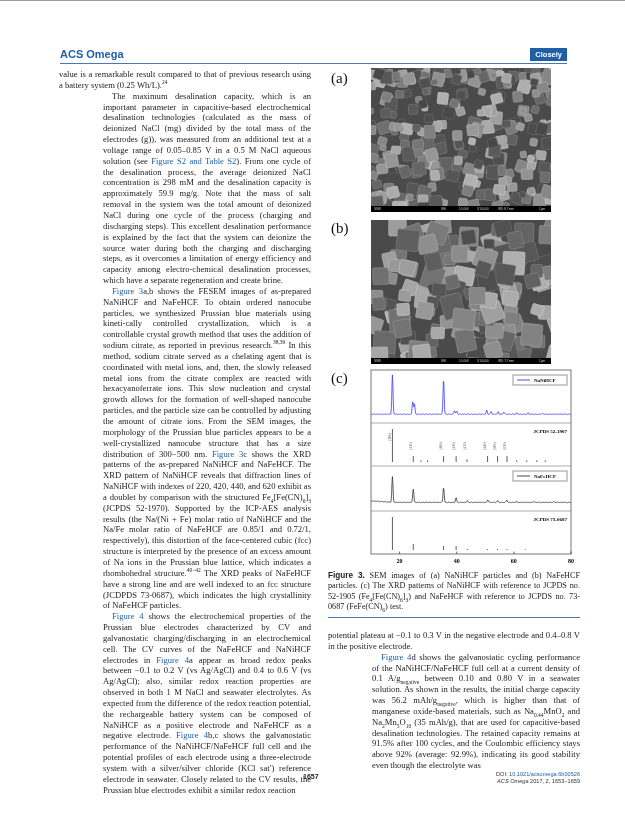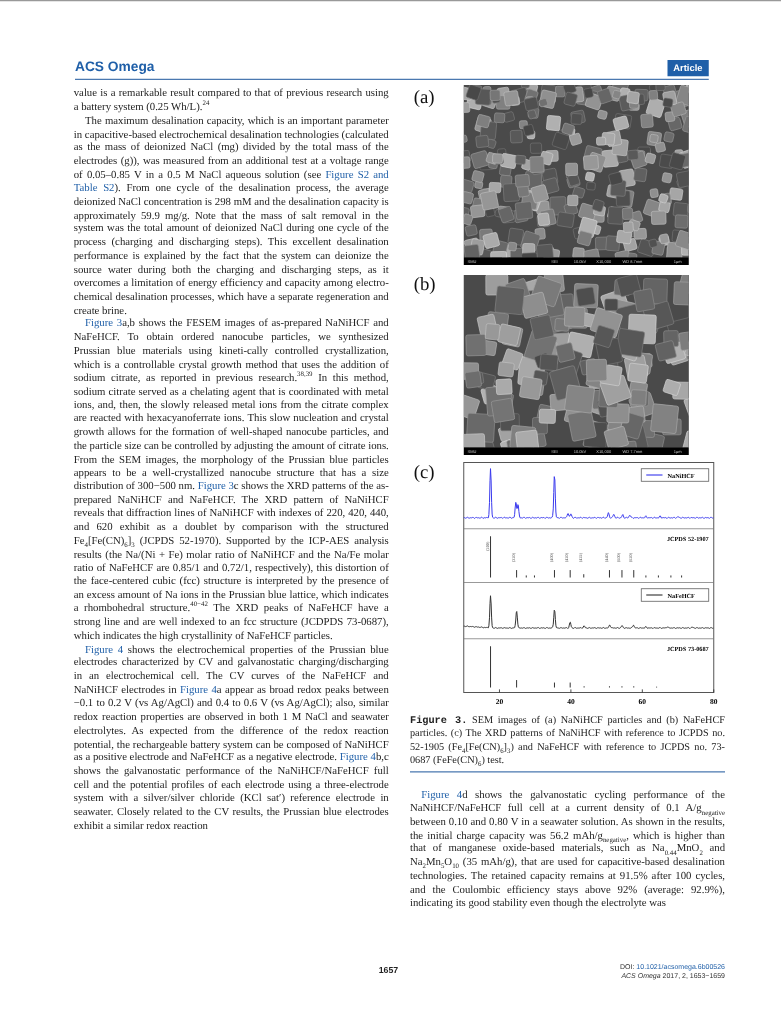--- a/index.html
+++ b/index.html
@@ -3,46 +3,46 @@
 <meta charset="utf-8">
 <style>
   html,body{margin:0;padding:0;background:#fff;}
   body{width:625px;height:818px;position:relative;overflow:hidden;font-family:"Liberation Serif","DejaVu Serif",serif;color:#222;}
   .topbar{position:absolute;left:0;top:0;width:625px;height:1px;background:#999;}
   .hdr{position:absolute;left:60px;top:48px;width:507px;height:15px;border-bottom:1px solid #4a78b0;}
   .journal{position:absolute;left:0;top:0;font-family:"Liberation Sans","DejaVu Sans",sans-serif;font-size:11px;font-weight:bold;color:#1f5fa8;}
   .badge{position:absolute;right:0;top:0;background:#1f5fa8;color:#fff;font-family:"Liberation Sans","DejaVu Sans",sans-serif;font-size:7.5px;font-weight:bold;padding:2px 5px;}
   .col{position:absolute;font-size:8.6px;line-height:10.85px;text-align:justify;}
   .col p{margin:0;text-indent:0;}
-  .col p.ind{text-indent:9px;}
+  .col p.ind{text-indent:9px;margin-left:44px;}
   .left{left:59px;top:69px;width:252px;}
   .right{left:328px;top:630px;width:252px;}
   .link{color:#1f5fa8;}
   sup,sub{font-size:5.5px;line-height:0;}
   .fig-label{position:absolute;font-size:15px;font-family:"Liberation Serif",serif;color:#111;}
   .sem{position:absolute;overflow:hidden;background:#555;}
   .sem .bar{position:absolute;left:0;bottom:0;width:100%;height:6px;background:#000;color:#ccc;font-family:"Liberation Sans",sans-serif;font-size:3.2px;line-height:6px;}
   .sem .bar span{position:absolute;}
   .caption{position:absolute;left:328px;top:571px;width:252px;font-size:8.2px;line-height:10.3px;text-align:justify;}
-  .caption b{font-family:Liberation Mono, monospace;margin-top:20px;}
+  .caption b{font-family:Liberation Sans, sans-serif;margin-top:20px;}
   .caprule{position:absolute;left:328px;top:617px;width:252px;height:1px;background:#4a78b0;}
   .pageno{position:absolute;left:303px;top:773px;font-family:"Liberation Sans",sans-serif;font-size:7px;font-weight:bold;}
   .doi{position:absolute;right:45px;top:771px;text-align:right;font-family:"Liberation Sans",sans-serif;font-size:5.6px;line-height:7px;color:#333;}
   .doi .dl{color:#1f5fa8;}
   .doi i{font-style:italic;}
   svg text{font-family:"Liberation Serif",serif;}
 </style>
 </head>
 <body>
 
 <div class="topbar"></div>
 
 <div class="hdr">
   <span class="journal">ACS Omega</span>
-  <span class="badge">Article</span>
+  <span class="badge">Closely</span>
 </div>
 
 <div class="col left">
   <p><span id="lp1">value is a remarkable result compared to that of previous research using a battery system (0.25 Wh/L).</span><sup>24</sup></p>
   <p class="ind"><span>The maximum desalination capacity, which is an important parameter in capacitive-based electrochemical desalination technologies (calculated as the mass of deionized NaCl (mg) divided by the total mass of the electrodes (g)), was measured from an additional test at a voltage range of 0.05–0.85 V in a 0.5 M NaCl aqueous solution (see </span><span class="link">Figure S2 and Table S2</span><span>). From one cycle of the desalination process, the average deionized NaCl concentration is 298 mM and the desalination capacity is approximately 59.9 mg/g. Note that the mass of salt removal in the system was the total amount of deionized NaCl during one cycle of the process (charging and discharging steps). This excellent desalination performance is explained by the fact that the system can deionize the source water during both the charging and discharging steps, as it overcomes a limitation of energy efficiency and capacity among electro-chemical desalination processes, which have a separate regeneration and create brine.</span></p>
   <p class="ind"><span class="link">Figure 3</span><span>a,b shows the FESEM images of as-prepared NaNiHCF and NaFeHCF. To obtain ordered nanocube particles, we synthesized Prussian blue materials using kineti-cally controlled crystallization, which is a controllable crystal growth method that uses the addition of sodium citrate, as reported in previous research.</span><sup>38,39</sup><span> In this method, sodium citrate served as a chelating agent that is coordinated with metal ions, and, then, the slowly released metal ions from the citrate complex are reacted with hexacyanoferrate ions. This slow nucleation and crystal growth allows for the formation of well-shaped nanocube particles, and the particle size can be controlled by adjusting the amount of citrate ions. From the SEM images, the morphology of the Prussian blue particles appears to be a well-crystallized nanocube structure that has a size distribution of 300−500 nm. </span><span class="link">Figure 3</span><span>c shows the XRD patterns of the as-prepared NaNiHCF and NaFeHCF. The XRD pattern of NaNiHCF reveals that diffraction lines of NaNiHCF with indexes of 220, 420, 440, and 620 exhibit as a doublet by comparison with the structured Fe</span><sub>4</sub><span>[Fe(CN)</span><sub>6</sub><span>]</span><sub>3</sub><span> (JCPDS 52-1970). Supported by the ICP-AES analysis results (the Na/(Ni + Fe) molar ratio of NaNiHCF and the Na/Fe molar ratio of NaFeHCF are 0.85/1 and 0.72/1, respectively), this distortion of the face-centered cubic (fcc) structure is interpreted by the presence of an excess amount of Na ions in the Prussian blue lattice, which indicates a rhombohedral structure.</span><sup>40−42</sup><span> The XRD peaks of NaFeHCF have a strong line and are well indexed to an fcc structure (JCDPDS 73-0687), which indicates the high crystallinity of NaFeHCF particles.</span></p>
   <p class="ind"><span class="link">Figure 4</span><span> shows the electrochemical properties of the Prussian blue electrodes characterized by CV and galvanostatic charging/discharging in an electrochemical cell. The CV curves of the NaFeHCF and NaNiHCF electrodes in </span><span class="link">Figure 4</span><span>a appear as broad redox peaks between −0.1 to 0.2 V (vs Ag/AgCl) and 0.4 to 0.6 V (vs Ag/AgCl); also, similar redox reaction properties are observed in both 1 M NaCl and seawater electrolytes. As expected from the difference of the redox reaction potential, the rechargeable battery system can be composed of NaNiHCF as a positive electrode and NaFeHCF as a negative electrode. </span><span class="link">Figure 4</span><span>b,c shows the galvanostatic performance of the NaNiHCF/NaFeHCF full cell and the potential profiles of each electrode using a three-electrode system with a silver/silver chloride (KCl sat′) reference electrode in seawater. Closely related to the CV results, the Prussian blue electrodes exhibit a similar redox reaction</span></p>
 </div>
 
 <span class="fig-label" style="left:331px;top:70px;">(a)</span>
@@ -538,20 +538,21 @@
     </g>
   <text id="xrd-xlabel" x="131" y="206" text-anchor="middle" font-size="7.5" font-weight="bold">2 theta (degree)</text>
 </svg>
 
 <div class="caption">
   <b>Figure 3.</b><span> SEM images of (a) NaNiHCF particles and (b) NaFeHCF particles. (c) The XRD patterns of NaNiHCF with reference to JCPDS no. 52-1905 (Fe</span><sub>4</sub><span>[Fe(CN)</span><sub>6</sub><span>]</span><sub>3</sub><span>) and NaFeHCF with reference to JCPDS no. 73-0687 (FeFe(CN)</span><sub>6</sub><span>) test.</span>
 </div>
 <div class="caprule"></div>
 
 <div class="col right">
+  <p><span>potential plateau at −0.1 to 0.3 V in the negative electrode and 0.4–0.8 V in the positive electrode.</span></p>
   <p class="ind"><span class="link">Figure 4</span><span>d shows the galvanostatic cycling performance of the NaNiHCF/NaFeHCF full cell at a current density of 0.1 A/g</span><sub>negative</sub><span> between 0.10 and 0.80 V in a seawater solution. As shown in the results, the initial charge capacity was 56.2 mAh/g</span><sub>negative</sub><span>, which is higher than that of manganese oxide-based materials, such as Na</span><sub>0.44</sub><span>MnO</span><sub>2</sub><span> and Na</span><sub>2</sub><span>Mn</span><sub>5</sub><span>O</span><sub>10</sub><span> (35 mAh/g), that are used for capacitive-based desalination technologies. The retained capacity remains at 91.5% after 100 cycles, and the Coulombic efficiency stays above 92% (average: 92.9%), indicating its good stability even though the electrolyte was</span></p>
 </div>
 
 <div class="pageno">1657</div>
 <div class="doi">
   <div><span>DOI: </span><span class="dl">10.1021/acsomega.6b00526</span></div>
   <div><i>ACS Omega</i><span> 2017, 2, 1653−1659</span></div>
 </div>
 
 </body></html>

